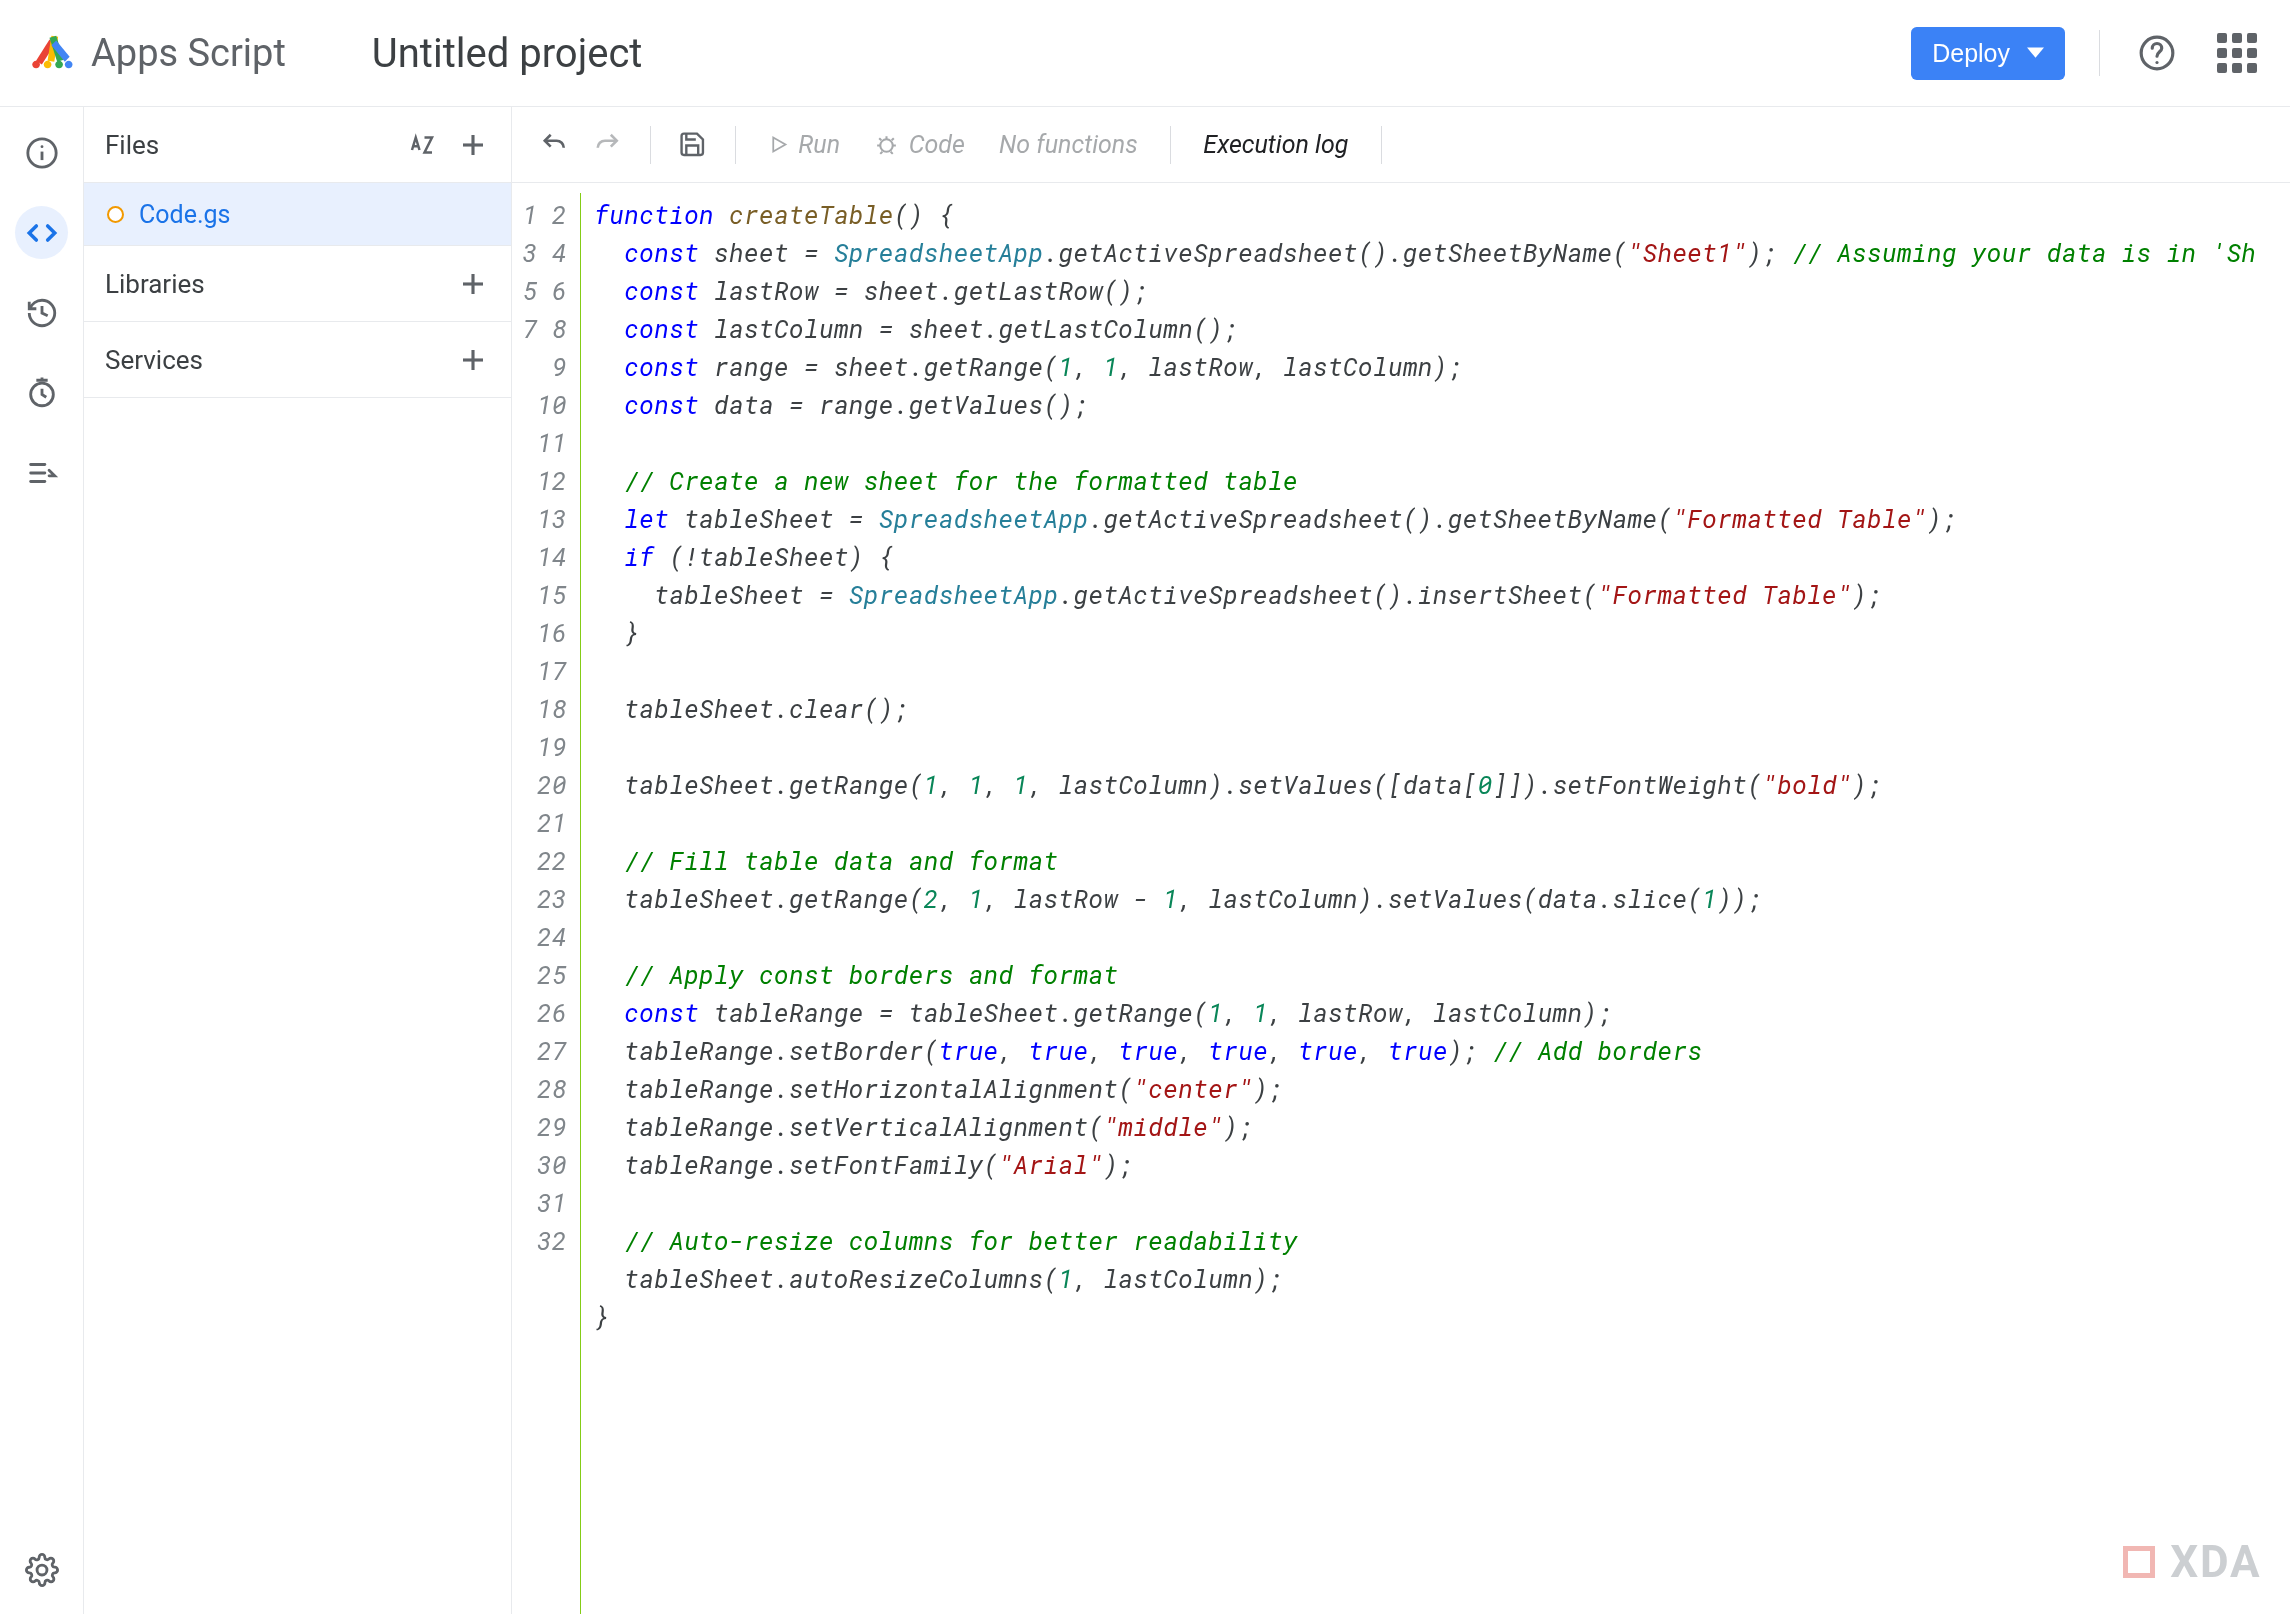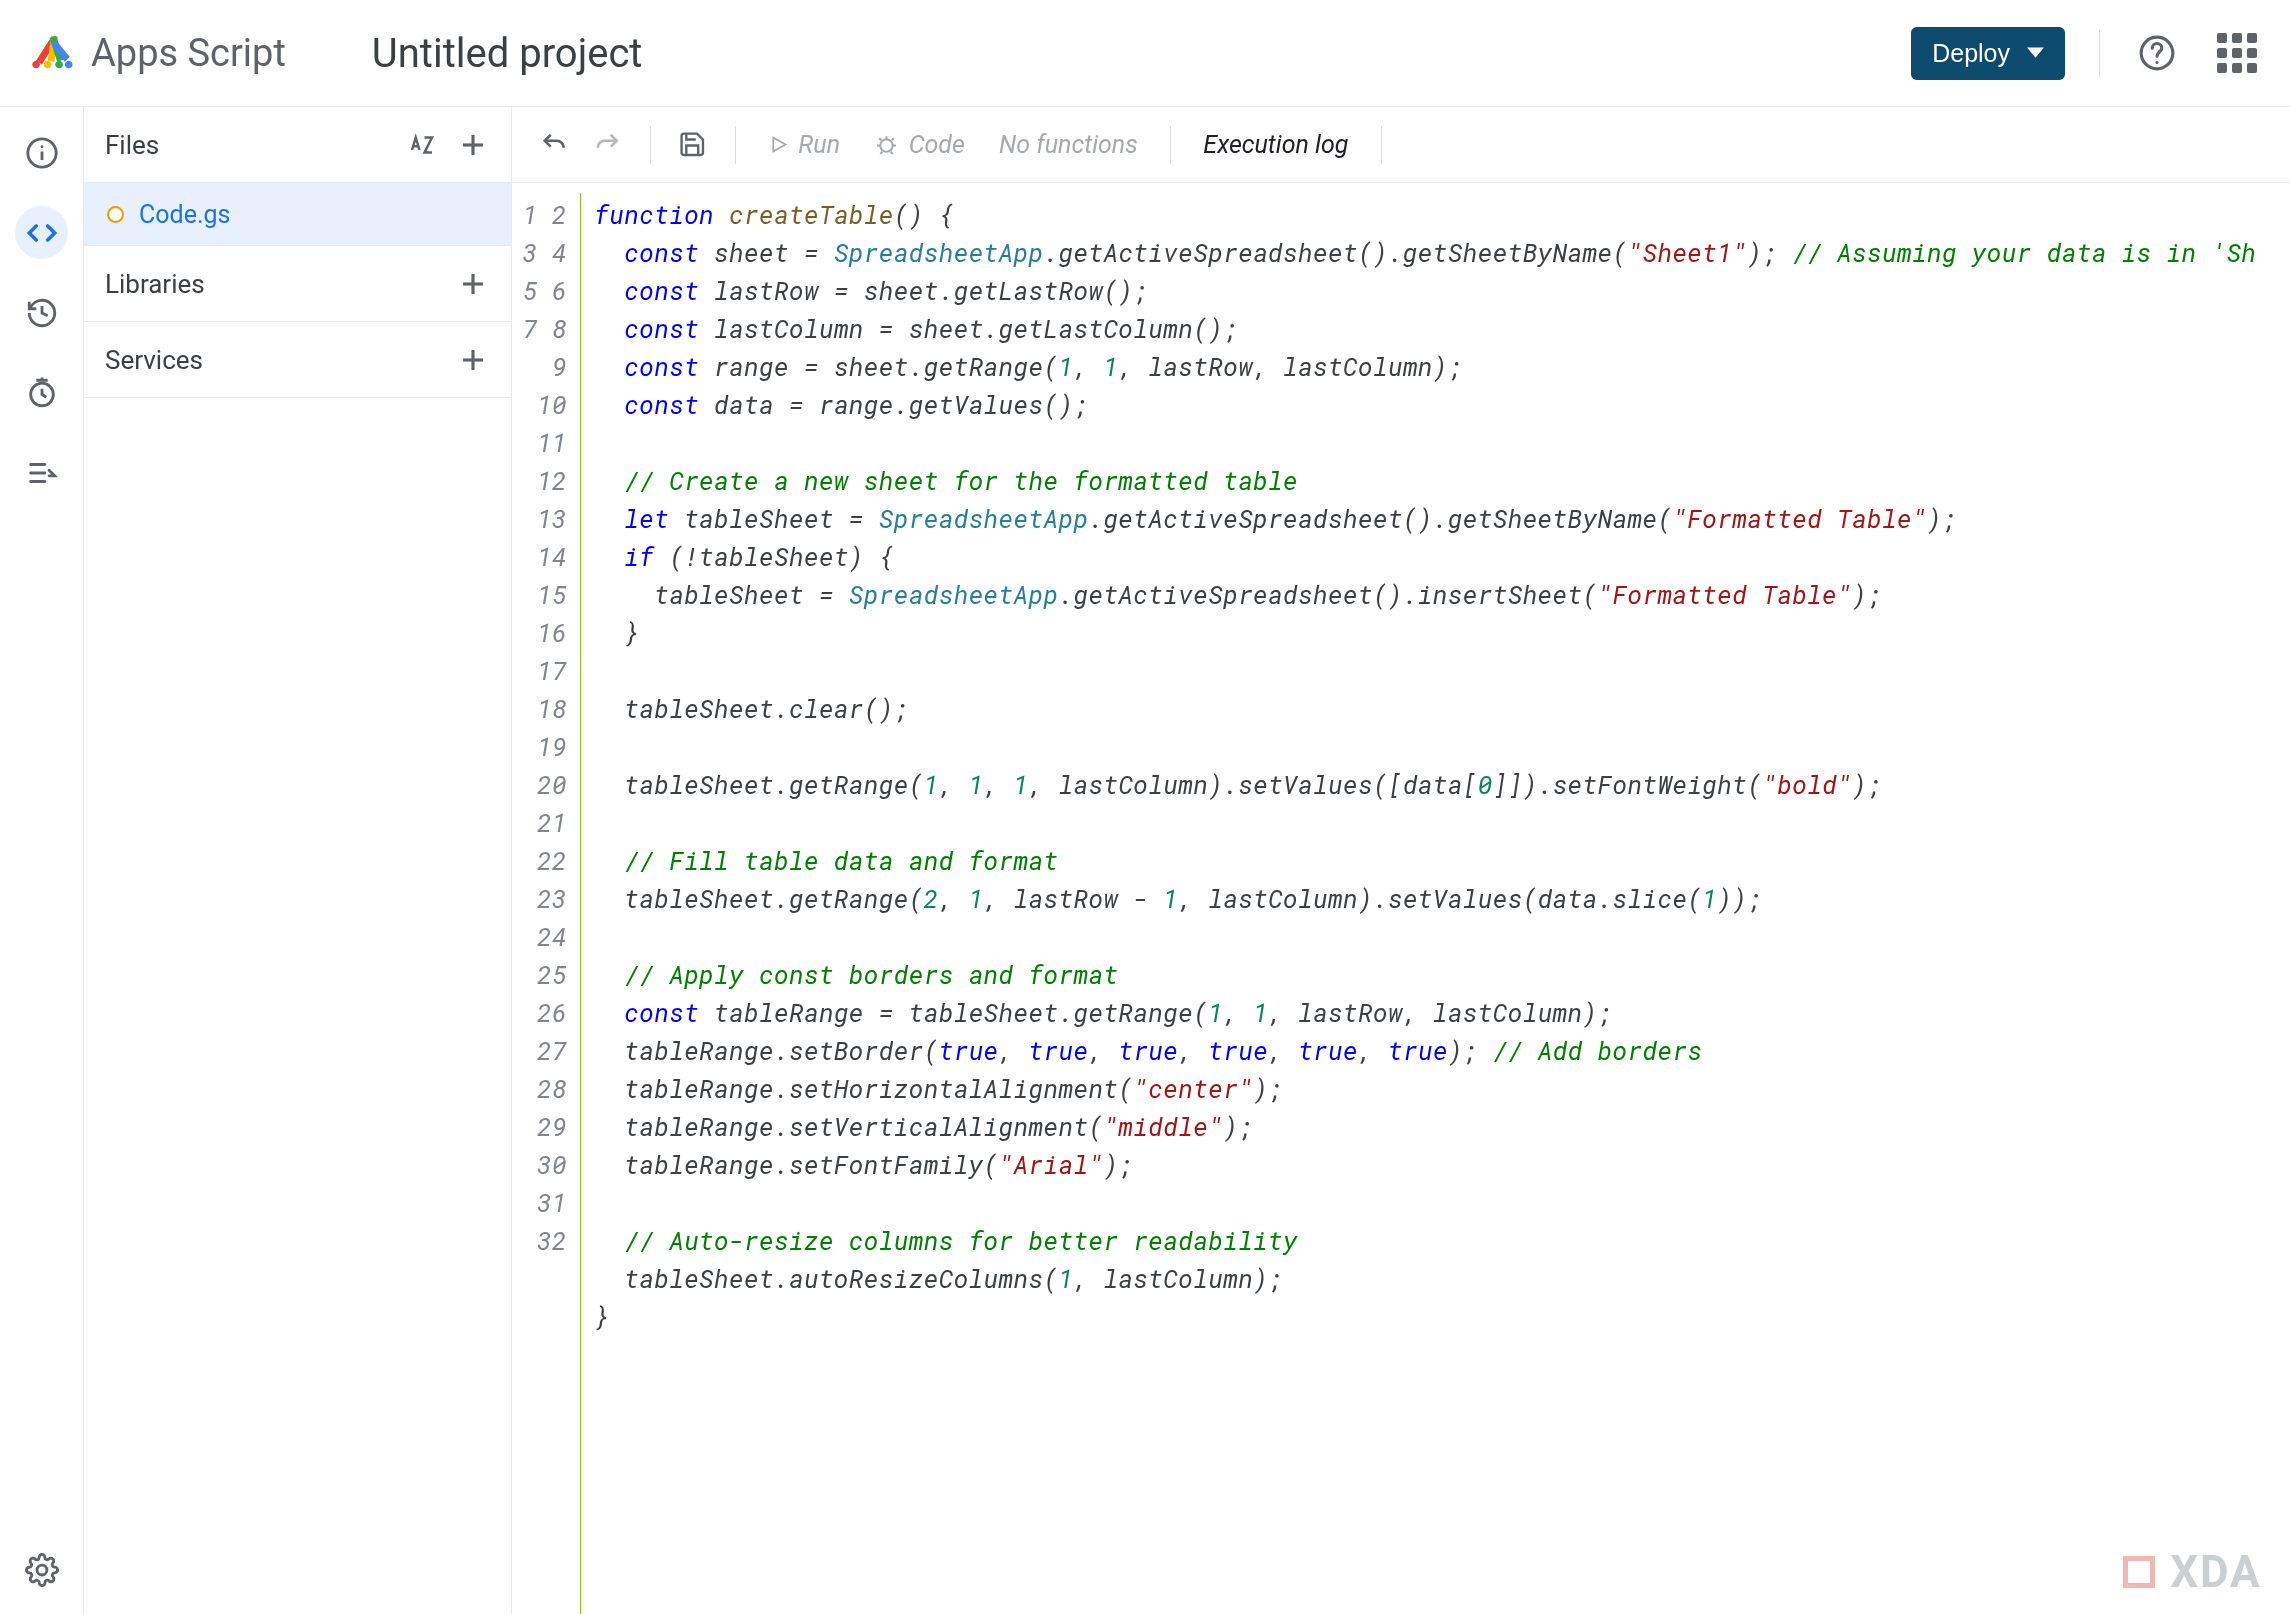--- a/index.html
+++ b/index.html
@@ -18,21 +18,21 @@
   align-items:center;
   padding: 0 30px 0 23px;
   border-bottom: 1px solid #e8eaed;
 }
 .logo-block { display:flex; align-items:center; gap:15px; }
 .logo { width:53px; height:46px; }
 .product-name { font-size: 38px; color:#5f6368; font-weight:400; }
 .project-title { font-size: 40px; color:#3c4043; margin-left: 86px; font-weight:400; }
 .header-right { margin-left:auto; display:flex; align-items:center; gap:34px; }
 .deploy-btn {
-  background:#0c4a6e; color:#fff; border:none; border-radius:5.7px;
+  background:#3b82f6; color:#fff; border:none; border-radius:5.7px;
   height:53px; padding:0 21px; font-size:25px; font-weight:500;
   display:flex; align-items:center; gap:17px; cursor:pointer;
 }
 .deploy-btn svg { fill:#fff; }
 .header-divider { width:1px; height:46px; background:#dadce0; }
 .icon-btn { background:none; border:none; cursor:pointer; display:flex; align-items:center; justify-content:center; width:46px; height:46px; color:#5f6368; }
 .icon-btn svg { width:38px; height:38px; }
 .apps-grid { display:grid; grid-template-columns:repeat(3,9.5px); grid-template-rows:repeat(3,9.5px); gap:5.7px; }
 .apps-grid span { background:#5f6368; width:9.5px; height:9.5px; border-radius:1.9px; }
 
@@ -93,21 +93,21 @@
 }
 .tok-kw { color:#0000ff; }
 .tok-fn { color:#795e26; }
 .tok-type { color:#267f99; }
 .tok-str { color:#a31515; }
 .tok-num { color:#098658; }
 .tok-cmt { color:#008000; }
 .tok-pun { color:#3c4043; }
 
 .watermark {
-  position:fixed; right:28.5px; bottom:16px;
+  position:fixed; right:28.5px; bottom:26px;
   display:flex; align-items:center; gap:15px; opacity:0.5;
   font-size:44px; font-weight:700; letter-spacing:1.9px; color:#9aa0a6;
 }
 .watermark .sq { width:32px; height:32px; border:5.7px solid #e37069; display:inline-block; }
 </style>
 </head>
 <body>
 
 <div class="header">
   <div class="logo-block">

